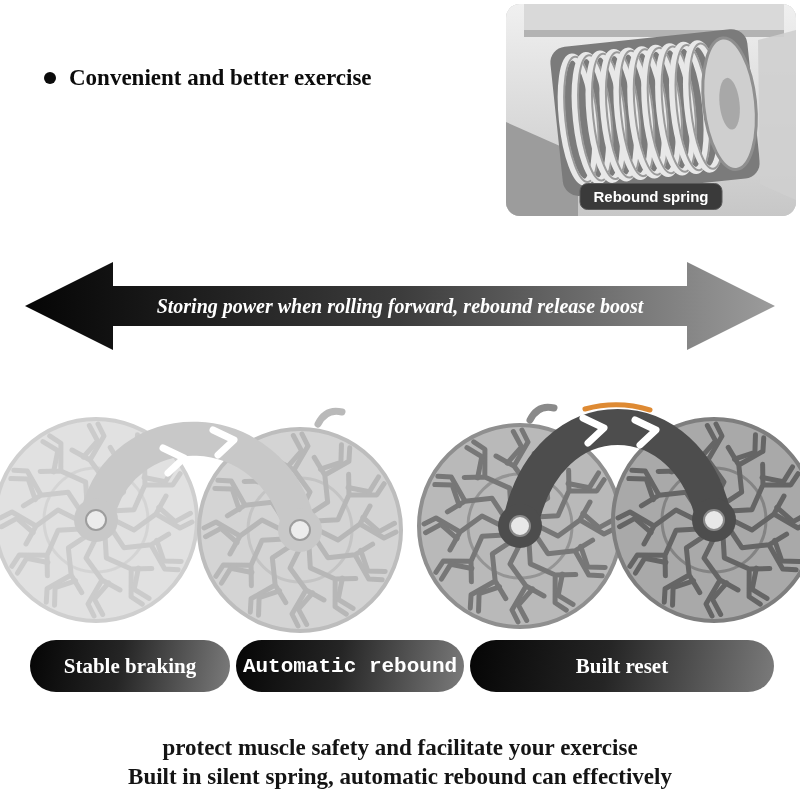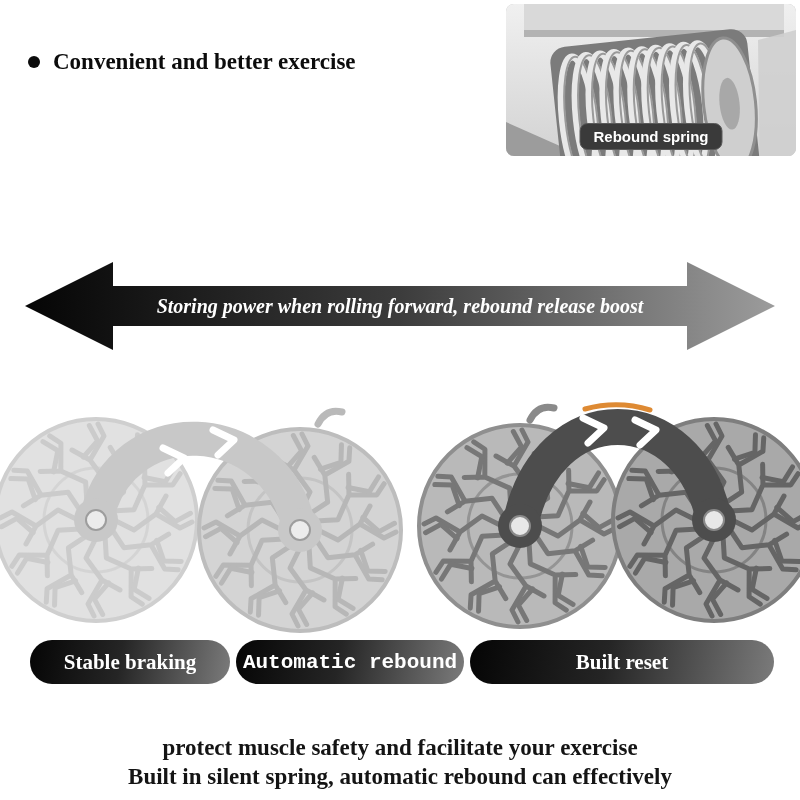--- a/index.html
+++ b/index.html
@@ -1,43 +1,43 @@
 <!DOCTYPE html>
 <html><head>
 <meta charset="utf-8">
 <style>
   html,body{margin:0;padding:0;background:#ffffff;}
   .page{position:relative;width:800px;height:800px;background:#ffffff;overflow:hidden;
         font-family:"Liberation Serif",serif;}
 
   
-  .bullets{position:absolute;left:28px;top:48px;width:478px;margin:0;padding:0;list-style:none;
+  .bullets{position:absolute;left:28px;top:48px;width:478px;margin:16px;padding:0;list-style:none;
            display:flex;flex-direction:column;gap:37px;}
   .bullets li{display:flex;gap:13px;font-size:23px;font-weight:700;color:#0c0c0c;line-height:1.22;}
   .bullets .dot{flex:0 0 auto;width:12px;height:12px;border-radius:50%;background:#0b0b0b;margin-top:8px;}
   .bullets .btxt{max-width:455px;}
 
   
-  .inset{position:absolute;top:4px;right:4px;width:290px;height:152px;border-radius:8px;
+  .inset{position:absolute;top:4px;right:4px;width:290px;height:212px;border-radius:14px;
          overflow:hidden;background:#dedede;box-shadow:0 0 0 1px #cccccc inset;}
   .inset svg{display:block;}
   .inset-label{position:absolute;left:50%;transform:translateX(-50%);bottom:6px;
                background:#3a3a3a;color:#ffffff;font-family:"Liberation Sans",sans-serif;
                font-size:15px;font-weight:700;padding:4px 13px;border-radius:8px;
                border:1px solid #5a5a5a;white-space:nowrap;}
 
   
   .banner{position:absolute;left:25px;top:258px;width:750px;height:96px;font-style:italic;}
 
   
   .wheels{position:absolute;left:0;top:378px;width:800px;height:266px;}
 
   
   .pills{position:absolute;left:30px;top:640px;display:flex;gap:6px;}
-  .pill{height:44px;border-radius:29px;display:flex;align-items:center;justify-content:center;
+  .pill{height:52px;border-radius:29px;display:flex;align-items:center;justify-content:center;
         color:#ffffff;font-size:21px;font-weight:700;
         background:linear-gradient(100deg,#050505 0%,#252525 45%,#7b7b7b 100%);}
   .pill-1{width:200px;}
   .pill-2{width:228px;font-family:Liberation Mono, monospace;}
   .pill-3{width:304px;}
 
   
   .footer{position:absolute;left:0;top:733px;width:800px;text-align:center;
           font-size:23px;font-weight:700;color:#141414;line-height:29px;}
 </style>

